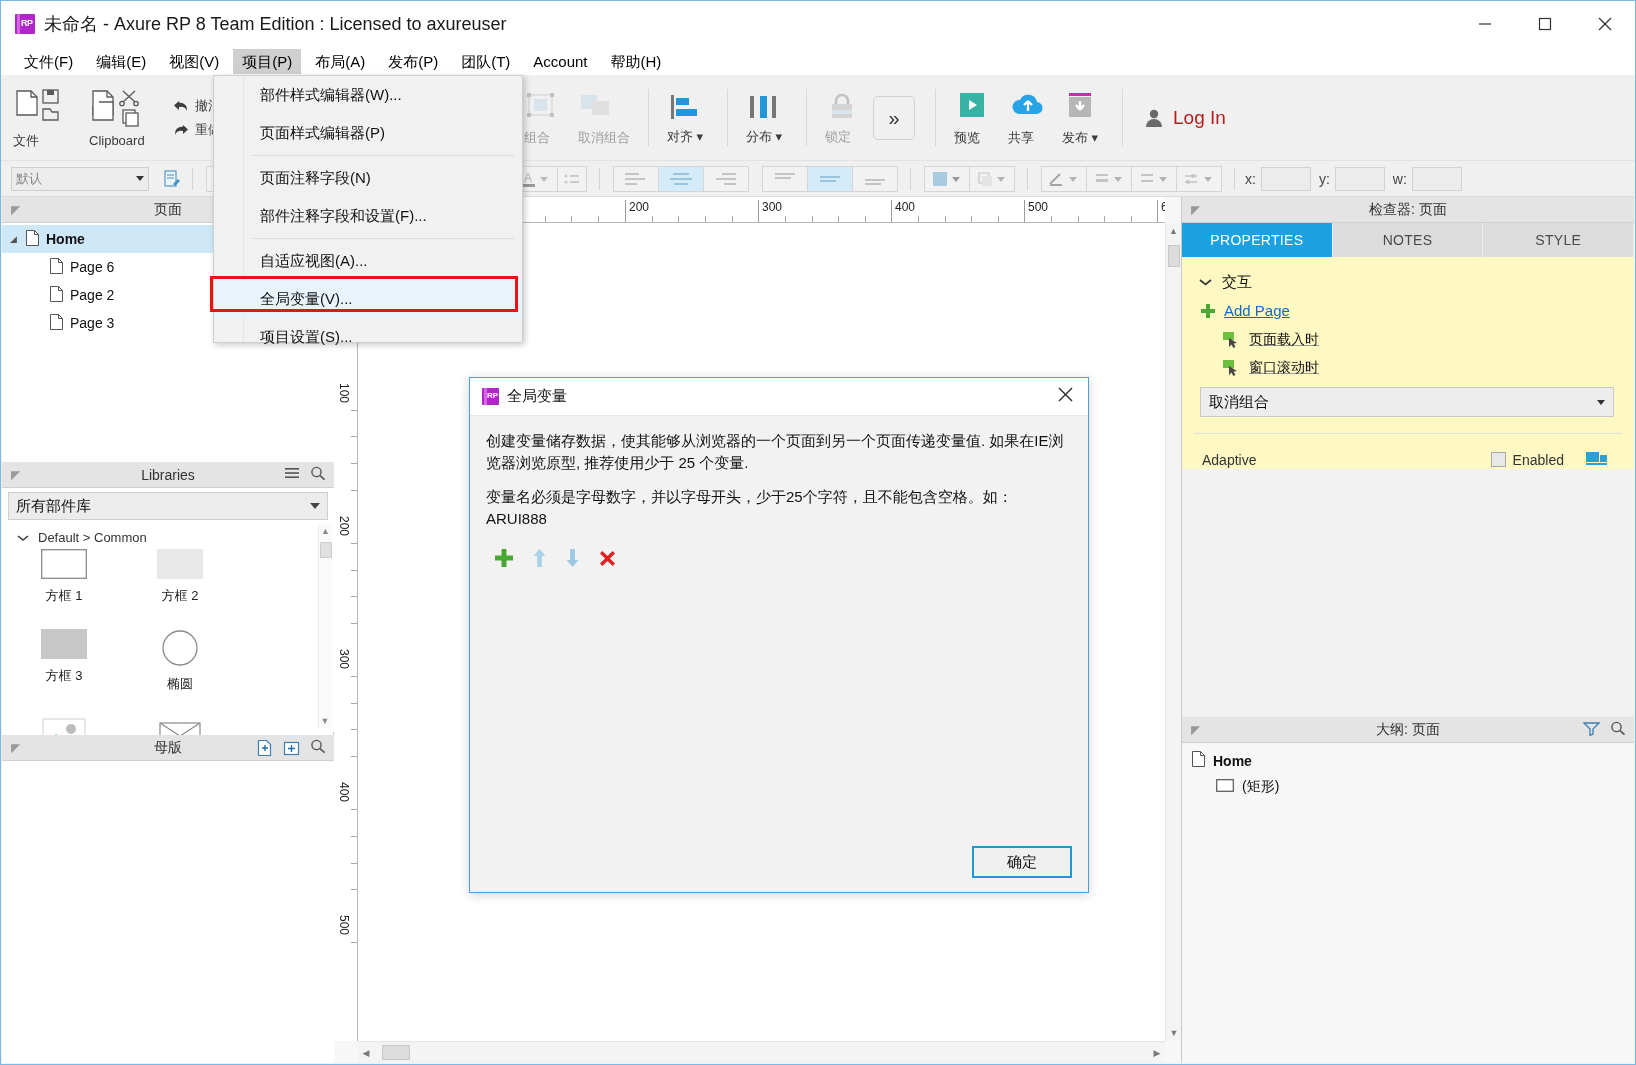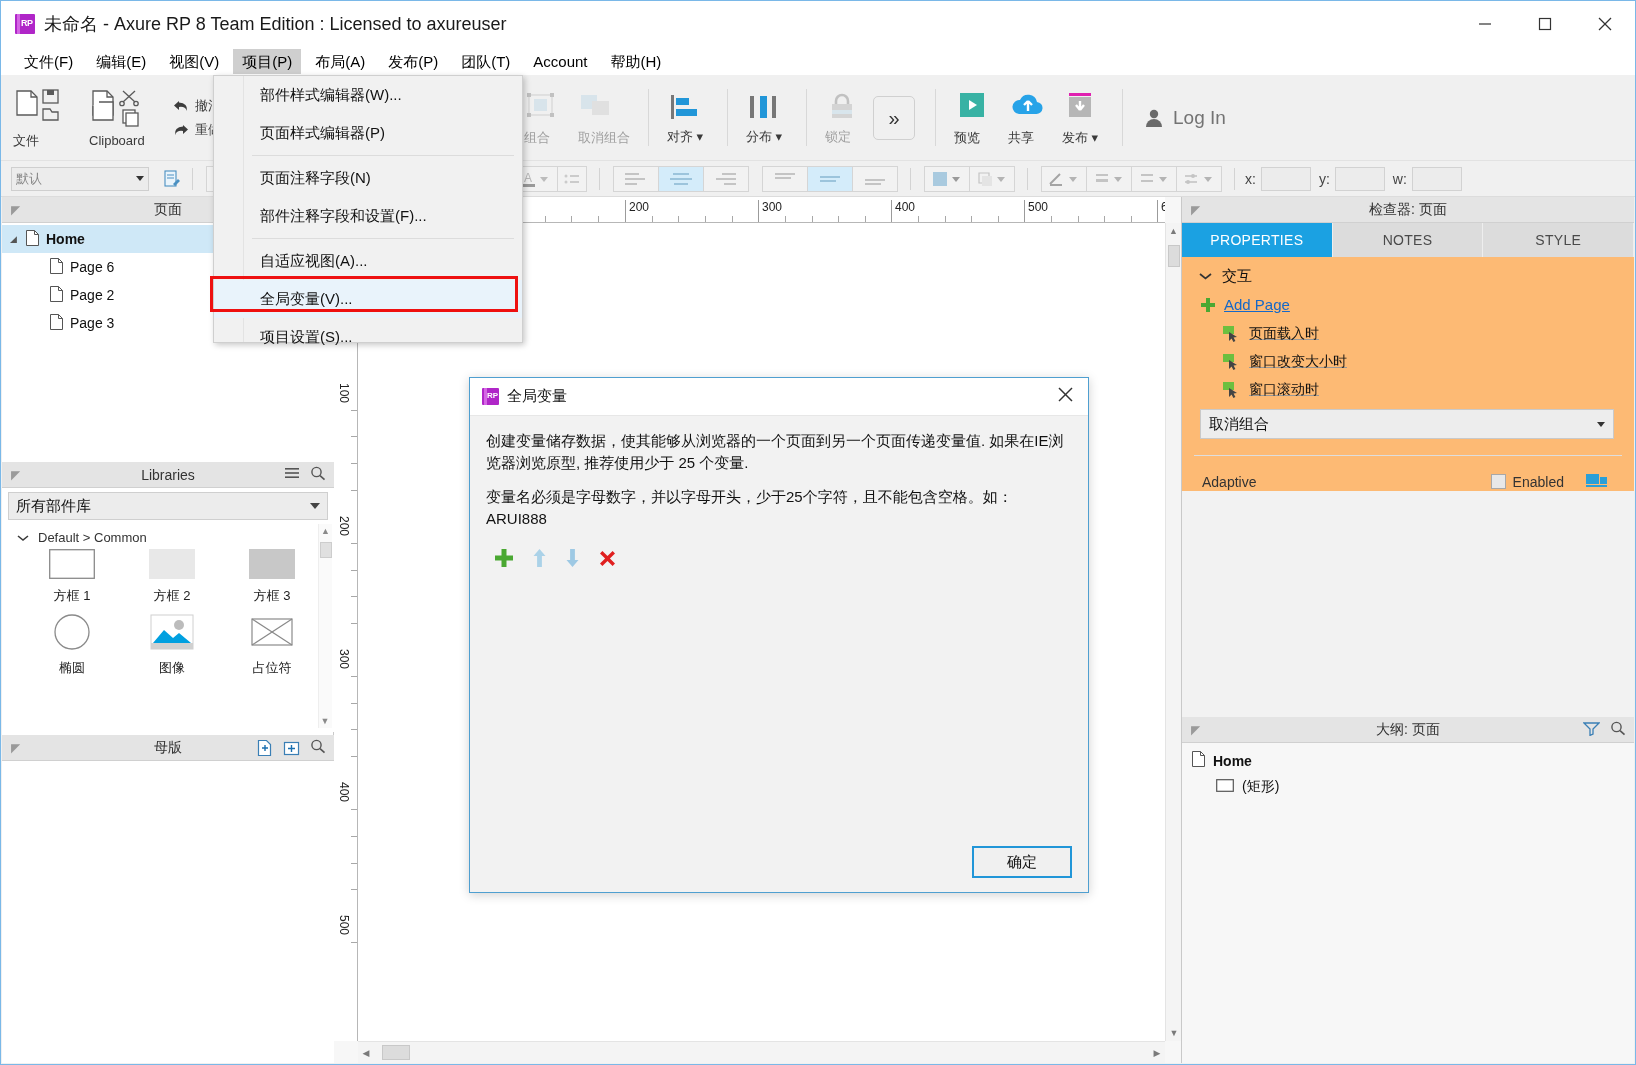--- a/index.html
+++ b/index.html
@@ -82,21 +82,21 @@
     padding: 0 5px; font-size: 15px; color: #111;
   }
   .caret-d { width: 0; height: 0; border-left: 5px solid transparent; border-right: 5px solid transparent; border-top: 6px solid #444; }
   .caret-s { width: 0; height: 0; border-left: 4px solid transparent; border-right: 4px solid transparent; border-top: 5px solid #333; margin-left: 3px; }
   .chev-btn {
     width: 42px; height: 44px; border: 1px solid #d0d0d0; border-radius: 5px;
     display: flex; align-items: center; justify-content: center; background: #f0f0f0;
     color: #333; font-size: 20px;
   }
   .login {
-    display: flex; align-items: center; font-size: 19px; color: #737373; padding: 0 14px;
+    display: flex; align-items: center; font-size: 19px; color: #b91c1c; padding: 0 14px;
   }
 
   
   .stylebar {
     position: absolute; left: 0; top: 160px; width: 1634px; height: 36px;
     background: #f0f0f0; border-bottom: 1px solid #dcdcdc;
     display: flex; align-items: center; padding-left: 10px;
   }
   .sb-combo {
     width: 138px; height: 24px; background: #ececec; border: 1px solid #cfcfcf;
@@ -141,21 +141,21 @@
   .tree-row .nm { font-size: 14px; }
   .tree-row.sel .nm { font-weight: bold; }
 
   .lib-panel { position: absolute; left: 0; top: 265px; width: 332px; height: 270px; background: #fff; }
   .lib-combo {
     margin: 4px 6px 0 6px; height: 28px; background: #ececec; border: 1px solid #cfcfcf;
     display: flex; align-items: center; justify-content: space-between; padding: 0 7px;
     font-size: 15px; color: #111;
   }
   .lib-sect { display: flex; align-items: center; font-size: 13px; color: #333; padding: 10px 0 4px 14px; }
-  .lib-grid { display: flex; flex-wrap: wrap; padding-left: 20px; }
+  .lib-grid { display: flex; flex-wrap: wrap; padding-left: 12px; gap: 16px; }
   .lib-cell { width: 100px; display: flex; flex-direction: column; align-items: center; margin-bottom: 8px; }
   .lib-cell .cap { font-size: 13px; color: #222; margin-top: 8px; }
   .lib-scroll {
     position: absolute; right: 2px; top: 62px; width: 14px; bottom: 4px; background: #fafafa;
     border-left: 1px solid #eee;
   }
   .lib-scroll .arw { height: 14px; display: flex; align-items: center; justify-content: center; color: #8a8a8a; font-size: 9px; }
   .lib-scroll .thumb { position: absolute; top: 18px; left: 1px; width: 12px; height: 16px; background: #e0e0e0; border: 1px solid #cdcdcd; }
 
   .masters-panel { position: absolute; left: 0; top: 538px; width: 332px; bottom: 0; background: #fff; }
@@ -201,21 +201,21 @@
     position: absolute; right: 1px; top: 196px; width: 453px; bottom: 1px;
     background: #f2f2f2; border-left: 1px solid #c9c9c9;
   }
   .insp-tabs { display: flex; height: 34px; }
   .insp-tab {
     flex: 1; display: flex; align-items: center; justify-content: center;
     font-size: 14px; color: #4a4a4a; background: #dcdcdc; border-right: 1px solid #eee;
     letter-spacing: 0.3px;
   }
   .insp-tab.active { background: #1ba1e2; color: #fff; }
-  .insp-body { background: #fdba74; padding: 4px 12px 0 12px; }
+  .insp-body { background: #fef9c3; padding: 10px 12px 0 12px; }
   .sect-hdr { display: flex; align-items: center; font-size: 15px; color: #111; margin: 6px 0 10px 4px; }
   .add-case { display: flex; align-items: center; font-size: 15px; color: #1568c8; margin: 4px 0 12px 6px; }
   .add-case u { text-decoration: underline; }
   .evt-row { display: flex; align-items: center; font-size: 14px; color: #111; margin: 0 0 10px 28px; }
   .evt-row .txt { text-decoration: underline; text-decoration-color: #999; }
   .more-evt {
     margin: 6px 8px 0 6px; height: 30px; background: #ededed; border: 1px solid #c9c9c9;
     display: flex; align-items: center; justify-content: space-between; padding: 0 8px;
     font-size: 15px; color: #111;
   }
@@ -922,27 +922,20 @@
             <rect x="1" y="1" width="11" height="8" fill="#6cbf3f"></rect>
             <path d="M7 7 l0 9 l2.6 -2.6 l1.8 3.6 l2 -1 l-1.8 -3.6 l3.4 -0.4 z" fill="#444"></path>
           </svg>
         <span class="txt">页面载入时</span>
       </div>
       <div class="evt-row">
         <svg width="18" height="18" viewBox="0 0 18 18" style="margin-right:9px;">
             <rect x="1" y="1" width="11" height="8" fill="#6cbf3f"></rect>
             <path d="M7 7 l0 9 l2.6 -2.6 l1.8 3.6 l2 -1 l-1.8 -3.6 l3.4 -0.4 z" fill="#444"></path>
           </svg>
-        <span class="txt">窗口改变大小时</span>
-      </div>
-      <div class="evt-row">
-        <svg width="18" height="18" viewBox="0 0 18 18" style="margin-right:9px;">
-            <rect x="1" y="1" width="11" height="8" fill="#6cbf3f"></rect>
-            <path d="M7 7 l0 9 l2.6 -2.6 l1.8 3.6 l2 -1 l-1.8 -3.6 l3.4 -0.4 z" fill="#444"></path>
-          </svg>
         <span class="txt">窗口滚动时</span>
       </div>
       <div class="more-evt">
         <span>取消组合</span>
         <span class="caret-s"></span>
       </div>
       <div class="adaptive-row">
         <span>Adaptive</span>
         <span style="display:flex;align-items:center;">
           <span class="chk"></span>

